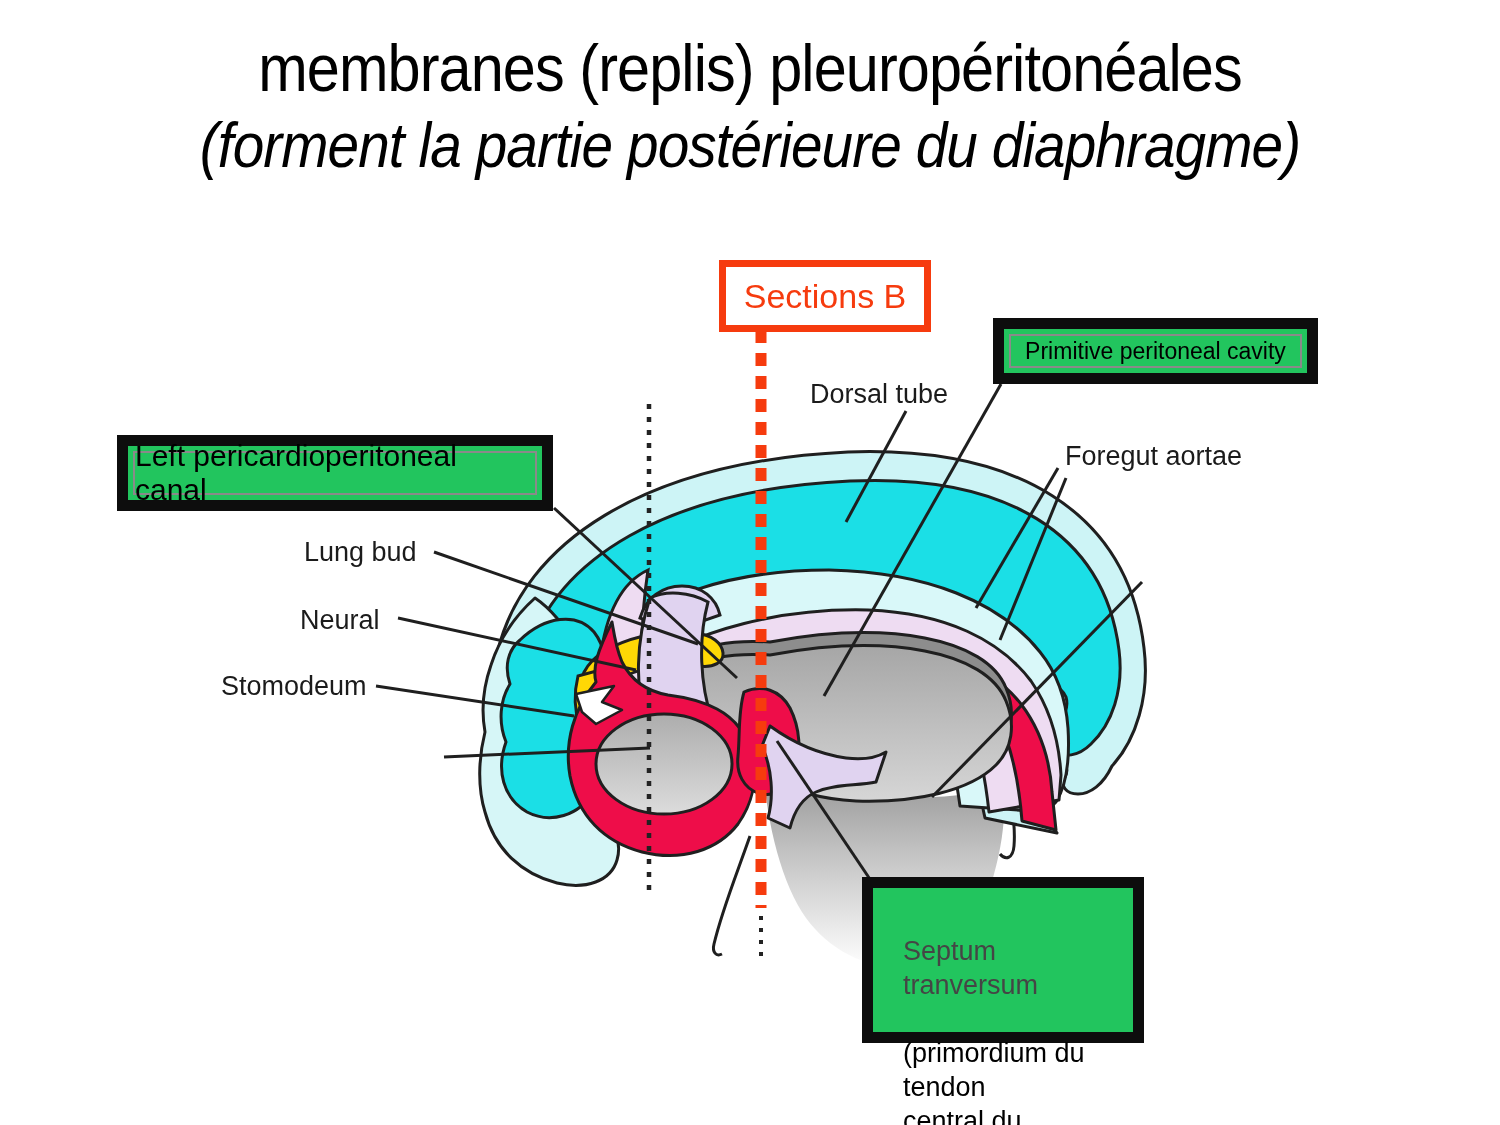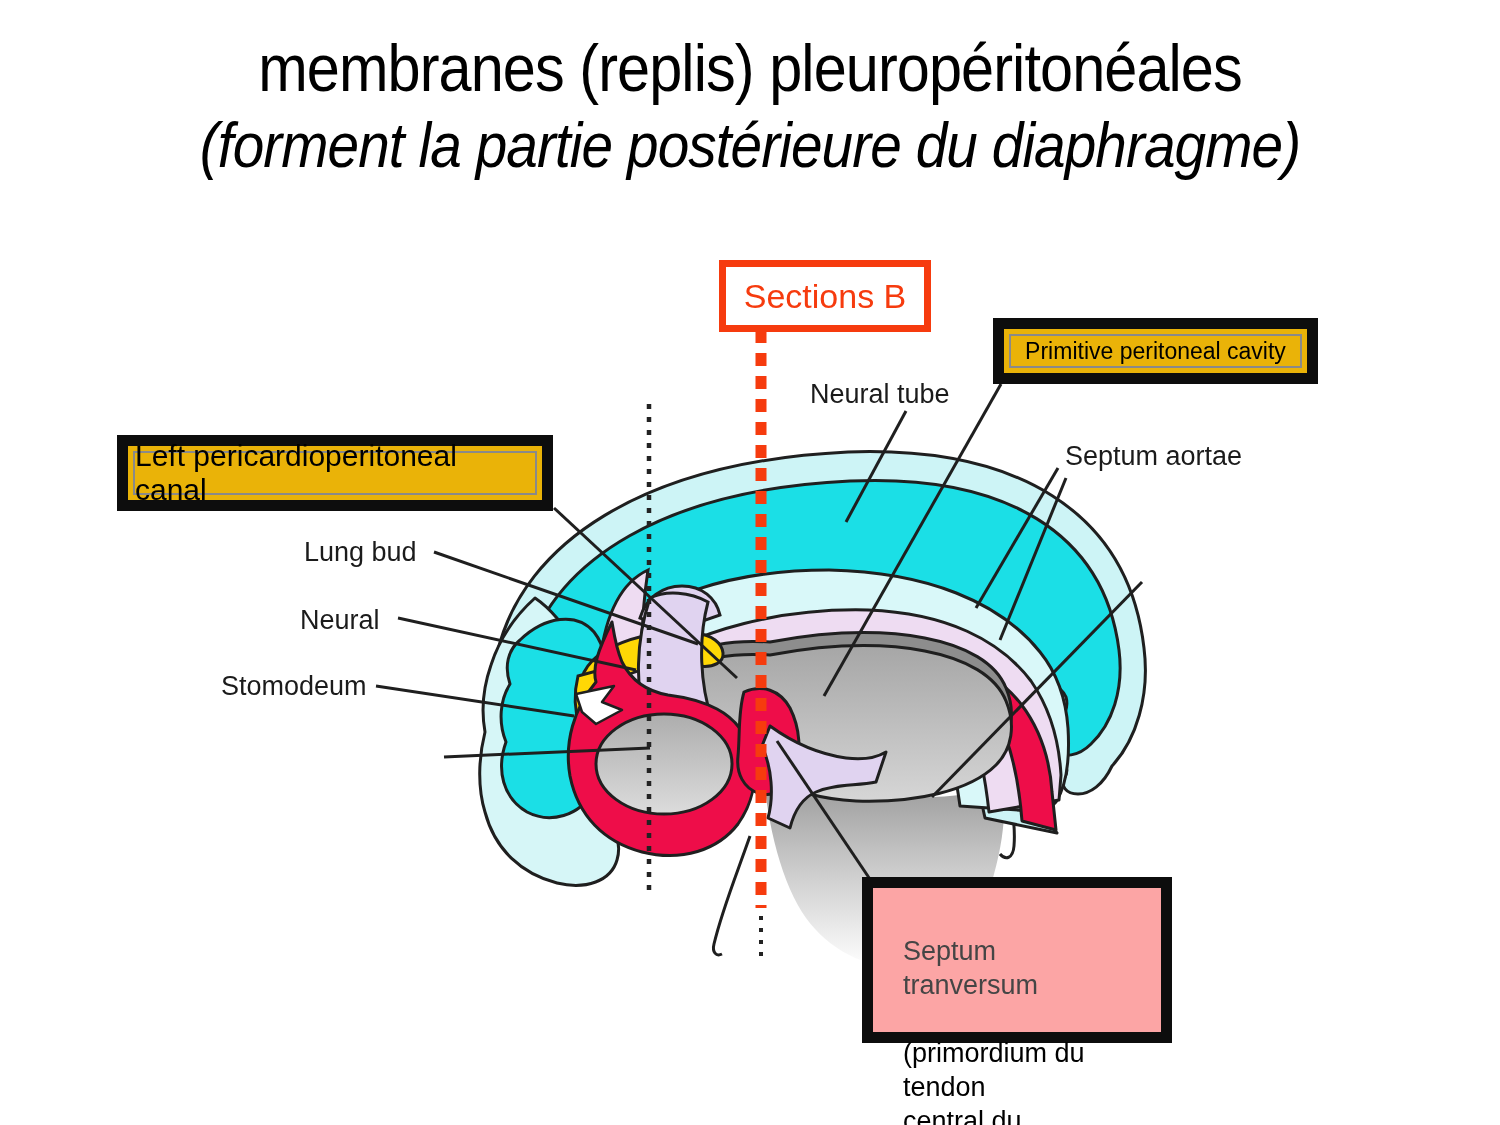--- a/index.html
+++ b/index.html
@@ -8,29 +8,29 @@
   
   .title-block{position:absolute;left:0;top:30px;width:1500px;text-align:center;color:#000;
                transform:scaleX(.90);transform-origin:50% 0;}
   .title-line1{font-size:66px;line-height:1.18;font-weight:400;letter-spacing:-1px;}
   .title-line2{font-size:63px;line-height:1.18;font-style:italic;letter-spacing:-1px;}
   
   svg.diagram{position:absolute;left:0;top:0;width:1500px;height:1125px;}
   
   .lbl{position:absolute;color:#1b1b1b;font-size:27px;line-height:33px;white-space:pre-line;}
   
-  .blackbox{position:absolute;border:11px solid #0d0d0d;background:#eab308;box-sizing:border-box;
+  .blackbox{position:absolute;border:11px solid #0d0d0d;background:#22c55e;box-sizing:border-box;
             display:flex;align-items:center;justify-content:center;}
   .blackbox .inner{border:2px solid #8a8a8a;display:flex;align-items:center;justify-content:center;
                    width:calc(100% - 10px);height:calc(100% - 10px);box-sizing:border-box;}
   .sections-box{position:absolute;left:672px;top:260px;width:212px;height:72px;box-sizing:border-box;
                 border:7px solid #f63b0e;display:flex;align-items:center;justify-content:center;
                 font-size:34px;color:#f63b0e;background:transparent;margin-left:47px;}
-  .septum-box{position:absolute;left:862px;top:877px;width:310px;height:166px;box-sizing:border-box;
-              border:11px solid #0d0d0d;background:#fca5a5;}
+  .septum-box{position:absolute;left:862px;top:877px;width:282px;height:166px;box-sizing:border-box;
+              border:11px solid #0d0d0d;background:#22c55e;}
   .septum-text{position:absolute;left:30px;top:12px;font-size:27px;line-height:34px;white-space:pre-line;}
   .septum-en{color:#454545;}
   .septum-fr{color:#000;}
 </style>
 </head>
 <body>
 
 <div class="slide">
 
   <div class="title-block">
@@ -159,19 +159,19 @@
 
   <div class="septum-box">
     <div class="septum-text">
       <span class="septum-en">Septum
 tranversum</span><br>
       <span class="septum-fr">(primordium du tendon
 central du diaphragme)</span>
     </div>
   </div>
 
-  <div class="lbl" style="left:810px;top:378px;">Neural tube</div>
-  <div class="lbl" style="left:1065px;top:440px;">Septum aortae</div>
+  <div class="lbl" style="left:810px;top:378px;">Dorsal tube</div>
+  <div class="lbl" style="left:1065px;top:440px;">Foregut aortae</div>
   <div class="lbl" style="left:304px;top:536px;">Lung bud</div>
   <div class="lbl" style="left:300px;top:604px;">Neural</div>
   <div class="lbl" style="left:221px;top:670px;text-align:right;">Stomodeum</div>
 
 </div>
 
 </body></html>

